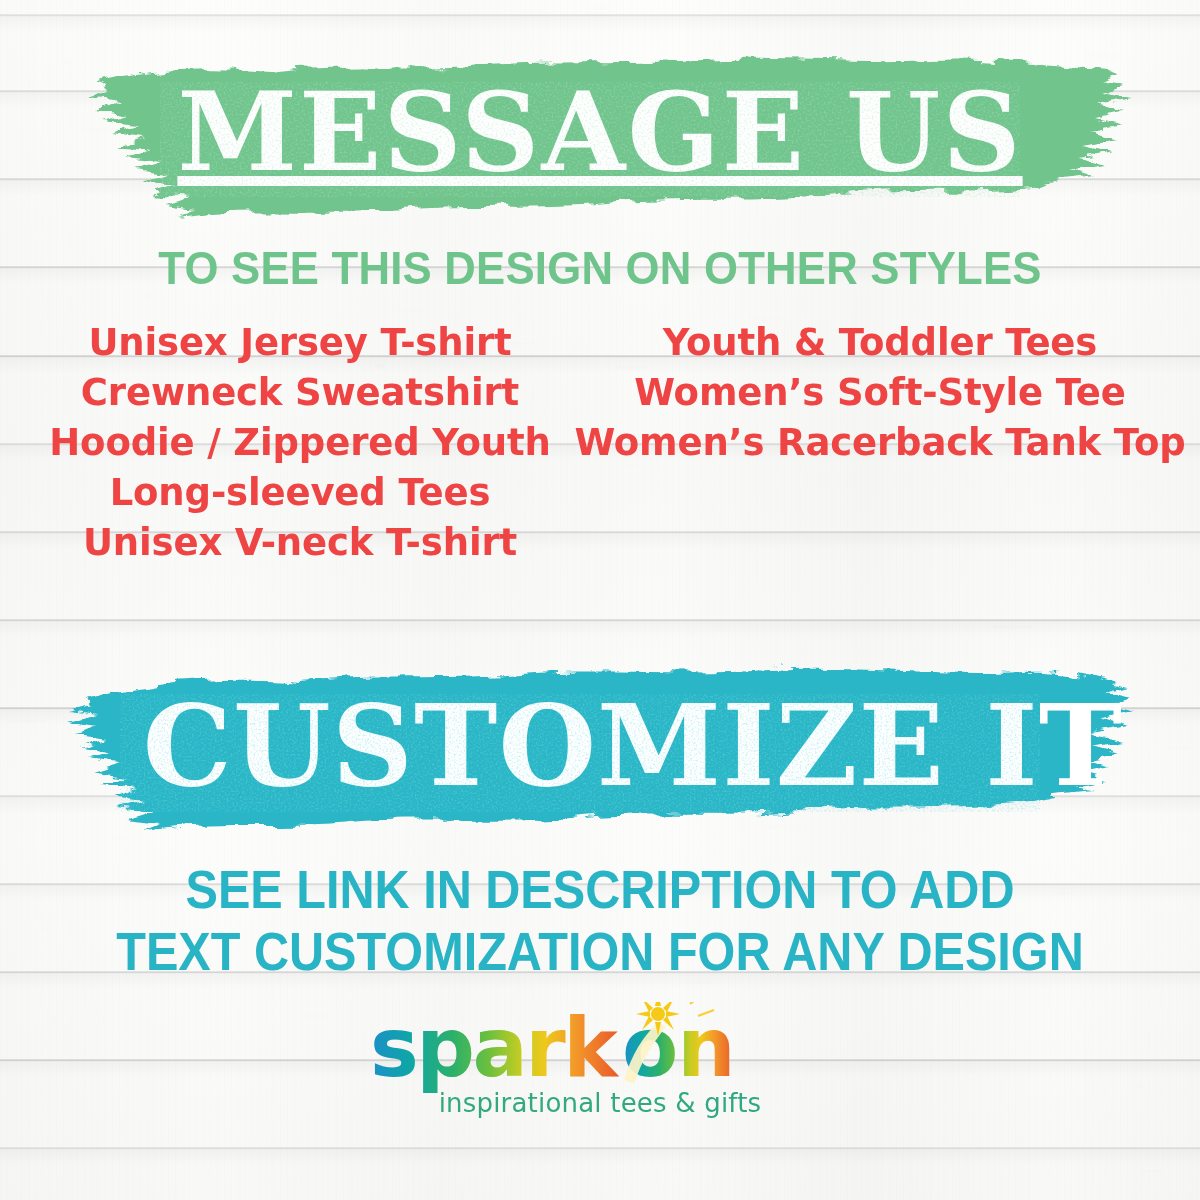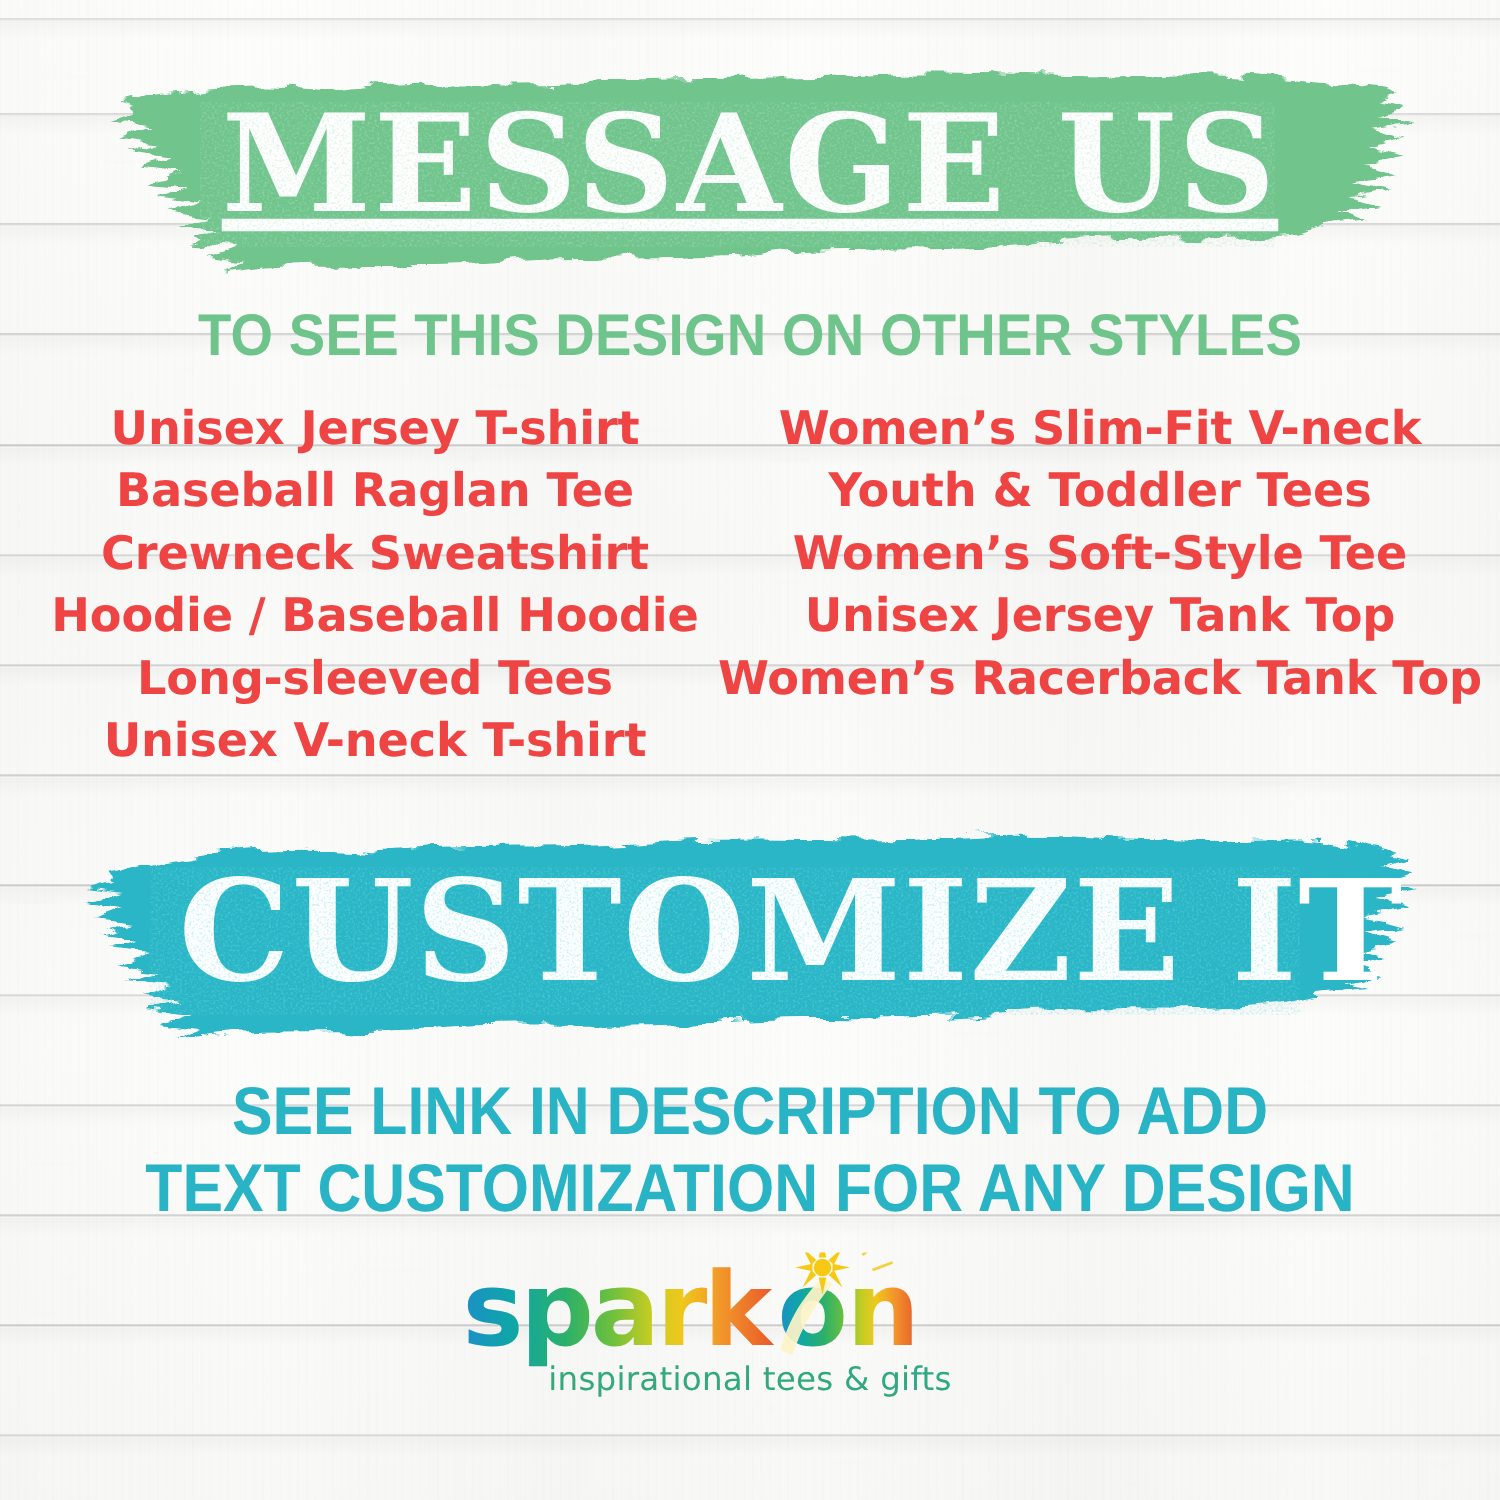--- a/index.html
+++ b/index.html
@@ -319,31 +319,28 @@
       </defs>
       <rect x="160" y="30" width="860" height="115" filter="url(#speckGreen)" opacity="0.55"></rect>
     </svg>
   </div>
 
   <div class="subhead" style="top:240px; font-size:47px; color:#6FC48C; transform:scaleX(0.93);">TO SEE THIS DESIGN ON OTHER STYLES</div>
 
   <div class="styles">
     <div class="style-col left" id="col-left">
         <div class="style-item">Unisex Jersey T-shirt</div>
-        <div class="style-item">Baseball Raglan Tee</div>
         <div class="style-item">Crewneck Sweatshirt</div>
-        <div class="style-item">Hoodie / Baseball Hoodie</div>
+        <div class="style-item">Hoodie / Zippered Youth</div>
         <div class="style-item">Long-sleeved Tees</div>
         <div class="style-item">Unisex V-neck T-shirt</div>
       </div>
     <div class="style-col right" id="col-right">
-        <div class="style-item">Women’s Slim-Fit V-neck</div>
         <div class="style-item">Youth &amp; Toddler Tees</div>
         <div class="style-item">Women’s Soft-Style Tee</div>
-        <div class="style-item">Unisex Jersey Tank Top</div>
         <div class="style-item">Women’s Racerback Tank Top</div>
       </div>
   </div>
 
   <div class="banner" style="left:0px; top:660px; width:1200px; height:180px;">
     <svg width="1200" height="180" viewBox="0 0 1200 180" aria-hidden="true">
       <defs>
         <filter id="roughTeal">
           <feTurbulence type="fractalNoise" baseFrequency="0.03 0.085" numOctaves="4" seed="23" result="n"></feTurbulence>
           <feDisplacementMap in="SourceGraphic" in2="n" scale="14" xChannelSelector="R" yChannelSelector="G"></feDisplacementMap>

